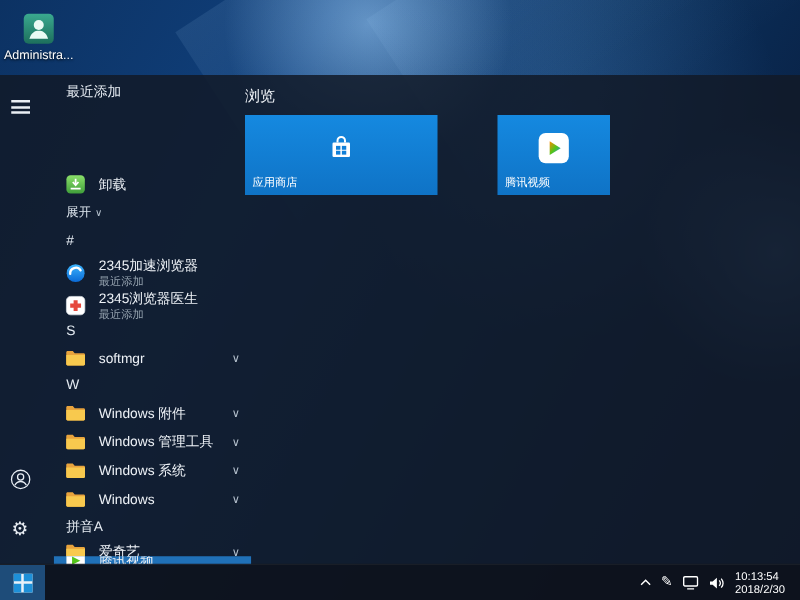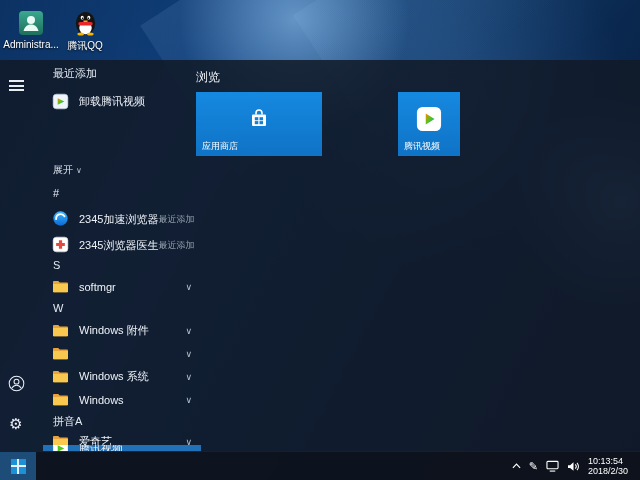--- a/index.html
+++ b/index.html
@@ -34,32 +34,32 @@
   .side-btn{position:absolute;left:7px;width:18px;height:18px;display:flex;align-items:center;justify-content:center;cursor:pointer;color:#e9eef4;}
   .side-user{bottom:60px;}
   .side-gear{bottom:20px;font-size:15px;line-height:15px;}
 
   .sm-list{position:absolute;left:43px;top:0;width:158px;height:100%;overflow:hidden;}
   .sec{position:absolute;left:10px;font-size:11px;color:#e5ebf2;}
   .lr{position:absolute;left:0;width:158px;height:23px;display:flex;align-items:center;cursor:pointer;}
   .lr .ico{width:18px;height:18px;margin-left:8px;flex:none;display:flex;align-items:center;justify-content:center;}
   .lr .lbl{margin-left:10px;font-size:11px;color:#eef2f7;white-space:nowrap;}
   .lr2{height:27px;}
-  .lwrap{margin-left:10px;display:flex;flex-direction:row;line-height:12px;}
+  .lwrap{margin-left:10px;display:flex;flex-direction:column;line-height:12px;}
   .lwrap .lbl2{font-size:11px;color:#eef2f7;white-space:nowrap;}
   .lwrap .sub{font-size:9px;color:#93a0ad;}
   .chev{position:absolute;right:9px;top:50%;transform:translateY(-50%);font-size:9px;color:#b7c3cf;}
   .expand{position:absolute;left:10px;font-size:10px;color:#dfe7ef;cursor:pointer;}
   .expand .chev2{font-size:8px;color:#b7c3cf;margin-left:3px;}
   .partial{background:#2071b8;overflow:hidden;height:7px;}
 
   
   .sm-tiles{position:absolute;left:196px;top:0;width:444px;height:100%;}
   .group-label{position:absolute;left:0;top:9px;font-size:12px;color:#f2f6fa;cursor:default;font-family:Liberation Mono, monospace;}
-  .tile{position:absolute;top:32px;background:linear-gradient(180deg,#1589e0,#0f73c6);cursor:pointer;}
+  .tile{position:absolute;top:32px;background:linear-gradient(180deg,#1589e0,#0f73c6);cursor:pointer;padding-left:28px;}
   .tile .ticon{position:absolute;left:50%;top:46%;transform:translate(-50%,-50%);}
   .tile .tlbl{position:absolute;left:6px;bottom:3px;font-size:9px;color:#fff;}
   .tile-store{left:0;width:126px;height:64px;}
   .tile-video{left:202px;width:62px;height:64px;}
 
   
   .taskbar{position:absolute;left:0;bottom:0;width:640px;height:28px;background:rgba(14,18,27,.95);border-top:1px solid rgba(255,255,255,.05);display:flex;align-items:center;}
   .start-btn{width:36px;height:28px;display:flex;align-items:center;justify-content:center;background:rgba(46,122,194,.55);cursor:pointer;}
   .winlogo{width:15px;height:15px;background:#e8f1f8;display:grid;grid-template-columns:1fr 1fr;grid-template-rows:1fr 1fr;gap:2px;padding:0;}
   .winlogo i{background:#1e90d8;display:block;}
@@ -85,37 +85,20 @@
             </linearGradient>
           </defs>
         <rect x="1" y="1" width="24" height="24" rx="4" fill="url(#gadm)"></rect>
         <circle cx="13" cy="10" r="4" fill="#eafaf4"></circle>
         <path d="M5.5 21 C7 15.8 10 14.5 13 14.5 C16 14.5 19 15.8 20.5 21 Z" fill="#eafaf4"></path>
       </svg>
     </div>
     <div class="dlbl">Administra...</div>
   </div>
 
-  <div class="dicon" style="left:58px">
-    <div class="dimg">
-      <svg width="25" height="27" viewBox="0 0 26 28">
-        <ellipse cx="13" cy="15" rx="10" ry="12" fill="#141414"></ellipse>
-        <ellipse cx="13" cy="19.5" rx="6.5" ry="6.8" fill="#ffffff"></ellipse>
-        <ellipse cx="9.6" cy="9" rx="1.6" ry="2" fill="#ffffff"></ellipse>
-        <ellipse cx="16.4" cy="9" rx="1.6" ry="2" fill="#ffffff"></ellipse>
-        <circle cx="9.9" cy="9.5" r="0.8" fill="#000"></circle>
-        <circle cx="16.1" cy="9.5" r="0.8" fill="#000"></circle>
-        <path d="M10.5 12 h5 l-2.5 2.2 Z" fill="#f7b500"></path>
-        <rect x="5.5" y="13.4" width="15" height="3.6" rx="1.8" fill="#e8262c"></rect>
-        <ellipse cx="8" cy="26" rx="3.4" ry="1.6" fill="#f7b500"></ellipse>
-        <ellipse cx="18" cy="26" rx="3.4" ry="1.6" fill="#f7b500"></ellipse>
-      </svg>
-    </div>
-    <div class="dlbl">腾讯QQ</div>
-  </div>
 
   <div class="start-menu">
 
     <div class="sm-sidebar">
       <div class="hamburger">
           <i></i>
           <i></i>
           <i></i>
         </div>
       <div class="side-btn side-user">
@@ -126,38 +109,39 @@
         </svg>
       </div>
       <div class="side-btn side-gear">
         <span>⚙</span>
       </div>
     </div>
 
     <div class="sm-list">
       <div class="sec" style="top:6px">最近添加</div>
 
-      <div class="lr" style="top:30px">
+
+
+      <div class="lr" style="top:76px">
         <span class="ico">
           <svg width="17" height="17" viewBox="0 0 18 18">
             <defs>
-                <linearGradient id="gtvu" x1="0" y1="0" x2="1" y2="1">
-              <stop offset="0" stop-color="#ff8a00"></stop>
-                  <stop offset=".5" stop-color="#52c41a"></stop>
-                  <stop offset="1" stop-color="#1890ff"></stop>
+                <linearGradient id="gun" x1="0" y1="0" x2="0" y2="1">
+              <stop offset="0" stop-color="#8be06a"></stop>
+                  <stop offset="1" stop-color="#3f9e3a"></stop>
                 </linearGradient>
               </defs>
-            <rect x="1.2" y="1.2" width="15.6" height="15.6" rx="3.5" fill="#eef4fa" stroke="#c5d3e0" stroke-width="0.6"></rect>
-            <path d="M6 5.5 L13 9 L6 12.5 Z" fill="url(#gtvu)"></path>
-          </svg>
-          </span>
-        <span class="lbl">卸载腾讯视频</span>
-      </div>
-
-
+            <rect x="1.2" y="1.2" width="15.6" height="15.6" rx="3.5" fill="url(#gun)"></rect>
+            <path d="M9 4.2 v4.6" stroke="#fff" stroke-width="1.5" fill="none"></path>
+            <path d="M6.6 7 L9 9.6 L11.4 7" stroke="#fff" stroke-width="1.5" fill="none"></path>
+            <path d="M4.8 12.6 h8.4" stroke="#fff" stroke-width="1.5" fill="none"></path>
+          </svg>
+          </span>
+        <span class="lbl">卸载</span>
+      </div>
 
       <div class="expand" style="top:103px">
         <span>展开</span><span class="chev2">∨</span>
       </div>
 
       <div class="sec" style="top:127px">#</div>
 
       <div class="lr lr2" style="top:145px">
         <span class="ico">
           <svg width="17" height="17" viewBox="0 0 18 18">
@@ -216,20 +200,21 @@
         <span class="chev">∨</span>
       </div>
 
       <div class="lr" style="top:282px">
         <span class="ico">
           <svg width="17" height="15" viewBox="0 0 18 16">
             <path d="M1 3.2 C1 2.5 1.5 2 2.2 2 H6.6 L8.2 3.8 H15.8 C16.5 3.8 17 4.3 17 5 V13 C17 13.7 16.5 14.2 15.8 14.2 H2.2 C1.5 14.2 1 13.7 1 13 Z" fill="#e8a33d"></path>
             <path d="M1 5.4 H17 V13 C17 13.7 16.5 14.2 15.8 14.2 H2.2 C1.5 14.2 1 13.7 1 13 Z" fill="#f8c94e"></path>
           </svg>
           </span>
+        <span class="lbl">Windows 管理工具</span>
         <span class="chev">∨</span>
       </div>
 
       <div class="lr" style="top:305px">
         <span class="ico">
           <svg width="17" height="15" viewBox="0 0 18 16">
             <path d="M1 3.2 C1 2.5 1.5 2 2.2 2 H6.6 L8.2 3.8 H15.8 C16.5 3.8 17 4.3 17 5 V13 C17 13.7 16.5 14.2 15.8 14.2 H2.2 C1.5 14.2 1 13.7 1 13 Z" fill="#e8a33d"></path>
             <path d="M1 5.4 H17 V13 C17 13.7 16.5 14.2 15.8 14.2 H2.2 C1.5 14.2 1 13.7 1 13 Z" fill="#f8c94e"></path>
           </svg>
           </span>

